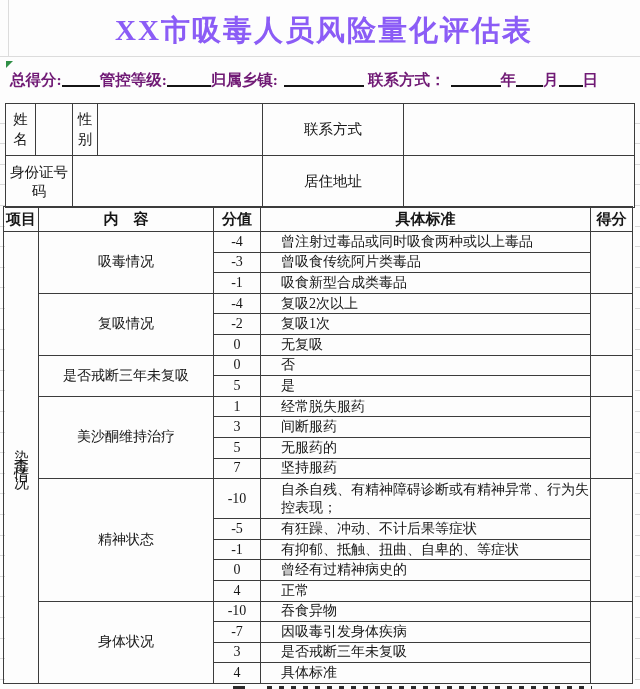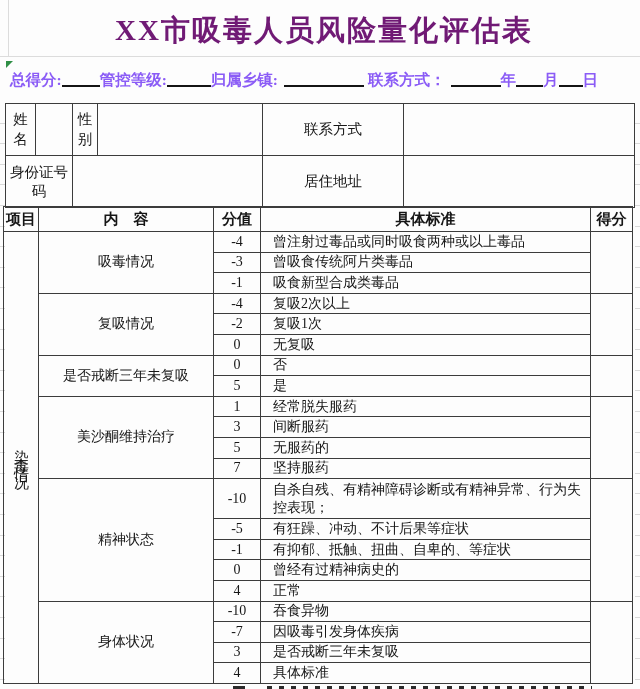--- a/index.html
+++ b/index.html
@@ -23,27 +23,27 @@
   .grid-v-topleft { position:absolute; left:8px; top:0; width:1px; height:56px; background:#dcdcdc; }
 
   .cell-marker {
     position:absolute; left:6px; top:61px; width:0; height:0;
     border-top:7px solid #2f8f46; border-right:7px solid transparent;
   }
 
   .title {
     position:absolute; top:6px; left:0; width:640px; height:50px;
     display:flex; align-items:center; justify-content:center;
-    font-size:29px; font-weight:bold; letter-spacing:2px; color:#701a75;padding-left:8px;
+    font-size:29px; font-weight:bold; letter-spacing:2px; color:#8b5cf6;padding-left:8px;
   }
 
   .summary {
     position:absolute; top:57px; left:10px; width:626px; height:46px;
     display:flex; align-items:center;
-    font-weight:bold; font-size:15.5px; color:#8b5cf6; white-space:nowrap;
+    font-weight:bold; font-size:15.5px; color:#701a75; white-space:nowrap;
   }
   .blank { display:inline-block; height:14px; border-bottom:2px solid #141414; }
   .b1 { width:38px; } .b2 { width:44px; } .b3 { width:80px; margin-left:6px; margin-right:4px; }
   .b4 { width:50px; margin-left:5px; } .b5 { width:27px; } .b6 { width:24px; }
 
   table { border-collapse:collapse; table-layout:fixed; }
   td, th { border:1.6px solid #3c3c3c; padding:0; overflow:hidden; }
 
   .info-table { position:absolute; top:103px; left:5px; width:629px; }
   .info-table td { font-size:14.5px; text-align:center; vertical-align:middle; }
@@ -57,21 +57,21 @@
   .main-table td { font-size:14px; vertical-align:middle; }
   .main-table tr.row { height:20.6px; }
   .main-table tr.row.tall { height:40px; }
   td.cat { text-align:center; }
   .cat-text {
     writing-mode:vertical-rl; text-orientation:upright;
     font-size:15px; letter-spacing:9px; display:inline-block; line-height:1;
   }
   td.gname { text-align:center; }
   td.sval  { text-align:center; font-size:14px; }
-  td.crit  { text-align:left; padding-left:12px; line-height:18px; }
+  td.crit  { text-align:left; padding-left:20px; line-height:18px; }
   td.pts   { background:transparent; }
 
   
   .partial-row { position:absolute; left:5px; top:684px; width:629px; height:5px; overflow:hidden; }
   .partial-row .ticks {
     position:absolute; top:2px; left:262px; width:325px; height:3px;
     background:repeating-linear-gradient(90deg, #2c2c2c 0 5px, transparent 5px 12px);
   }
   .partial-row .tick-score {
     position:absolute; top:2px; left:228px; width:12px; height:3px; background:#2c2c2c;

